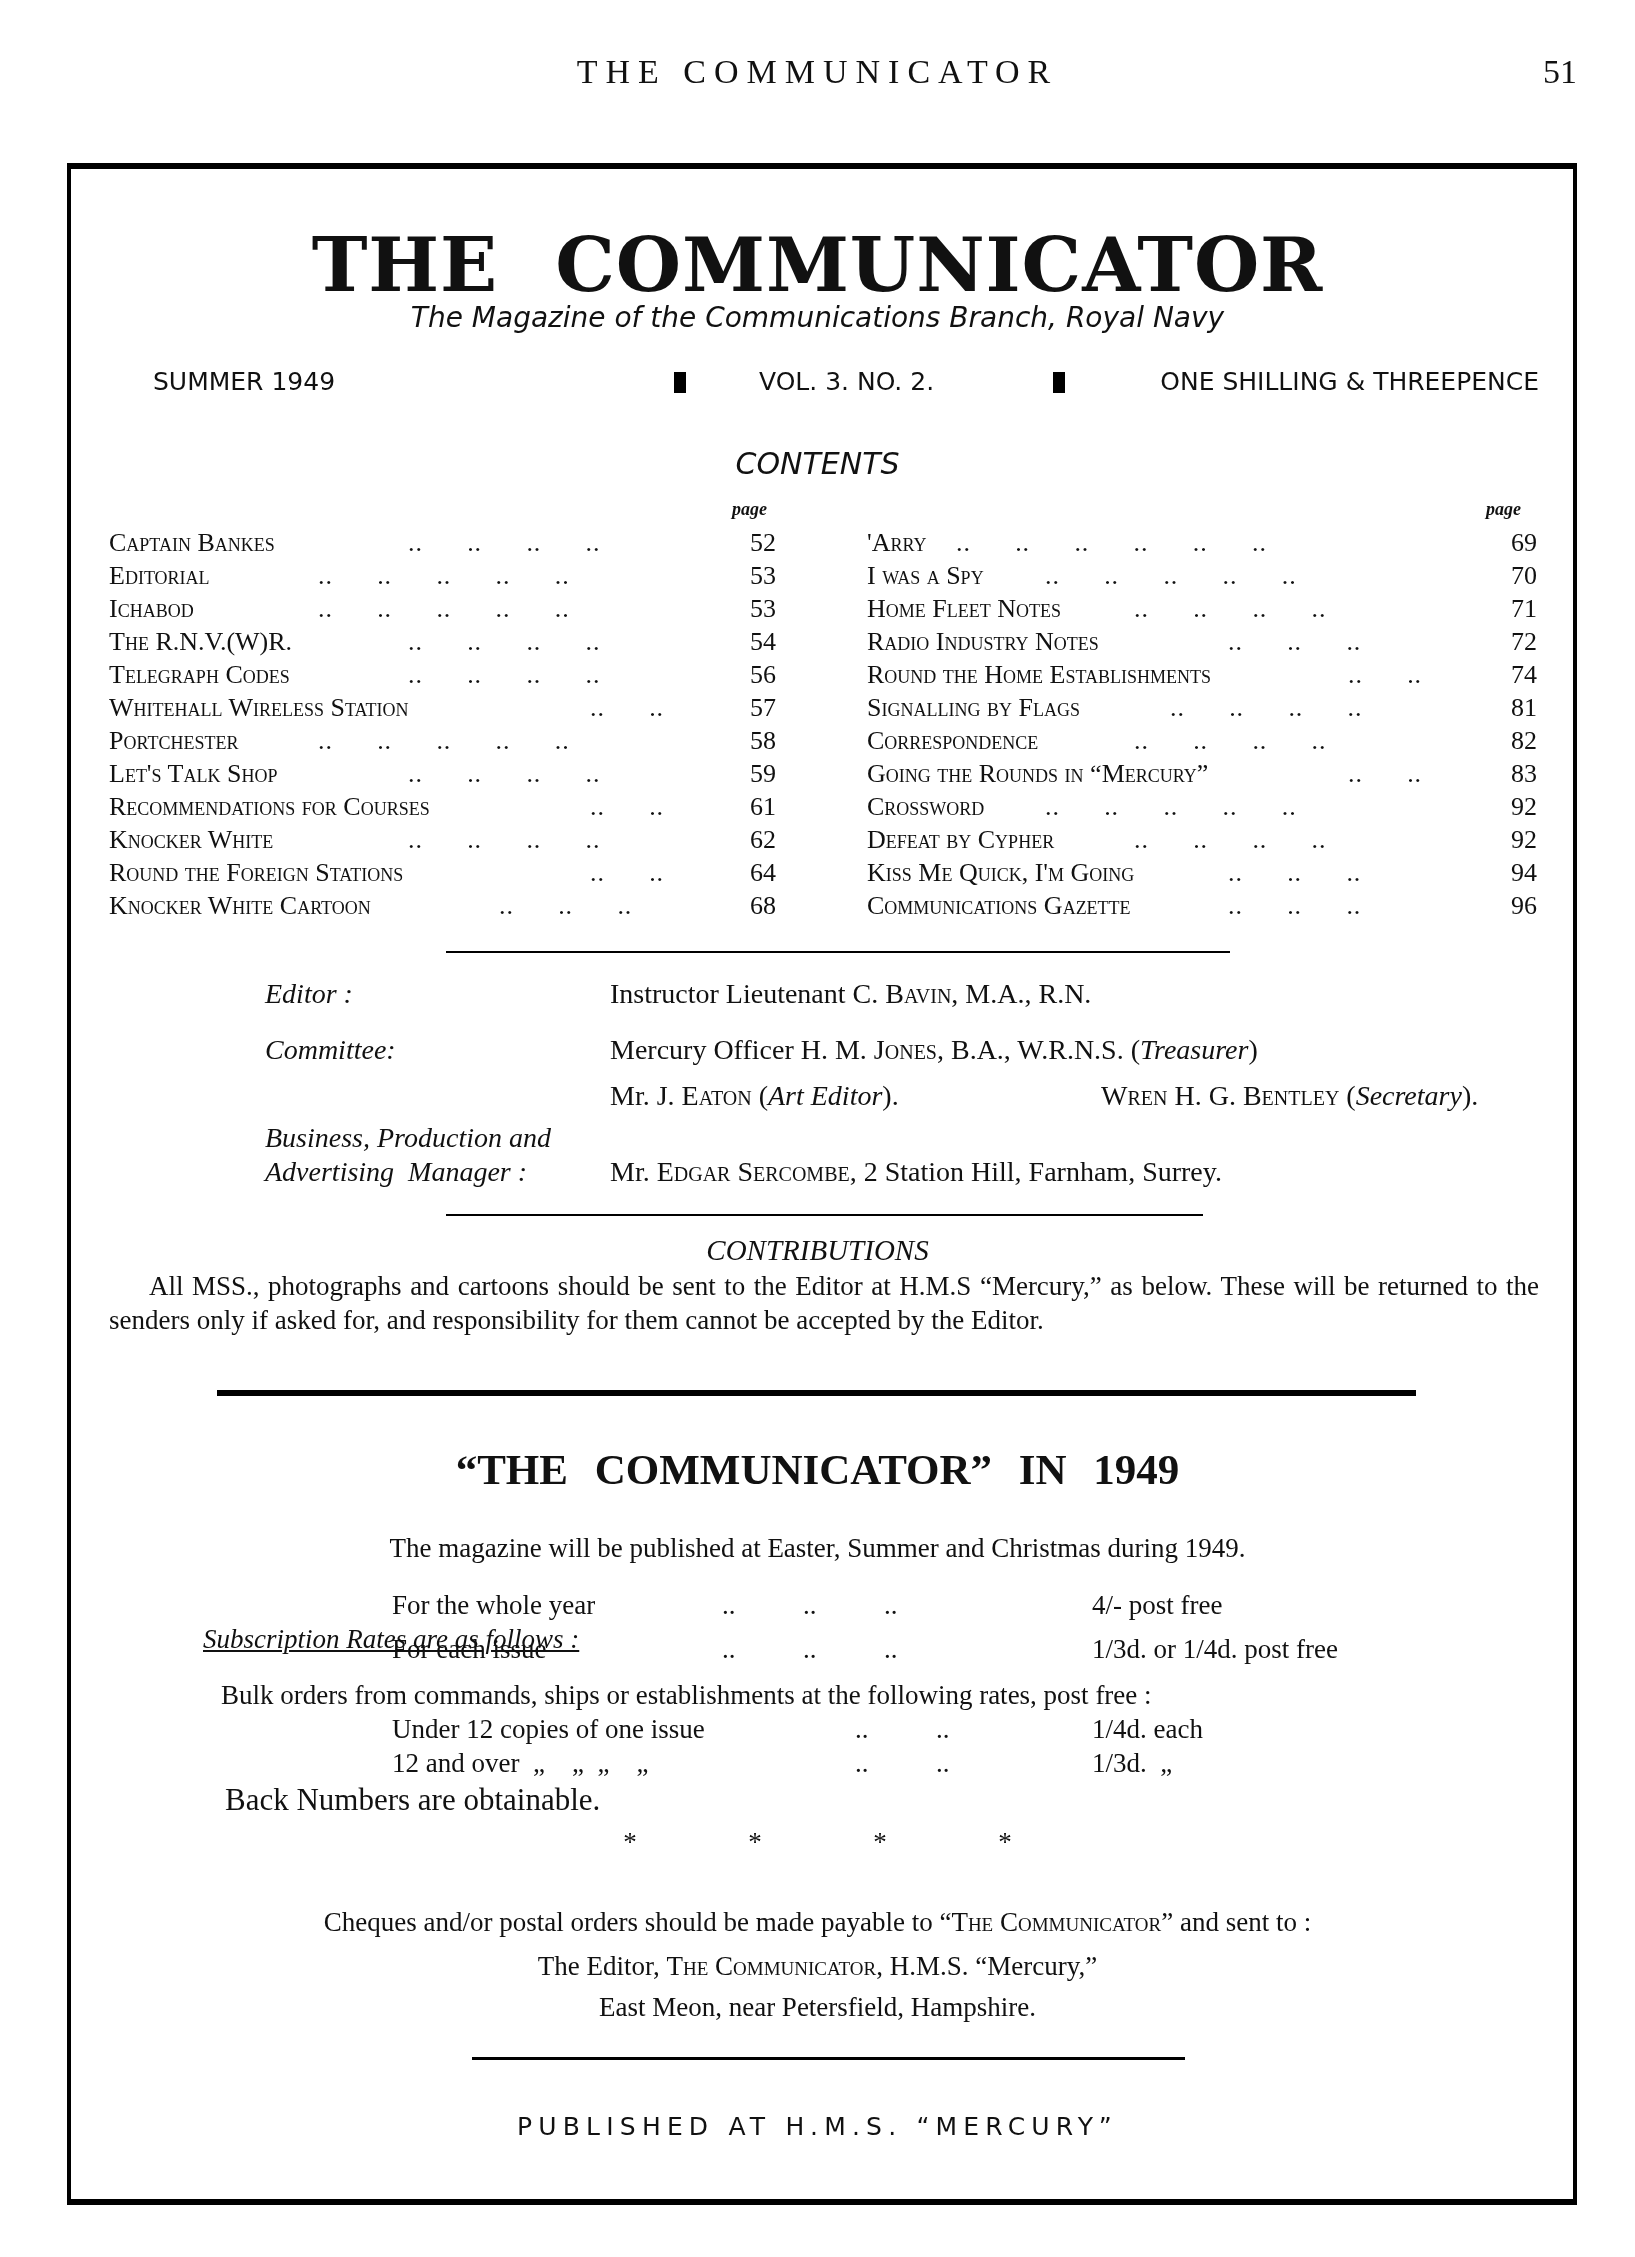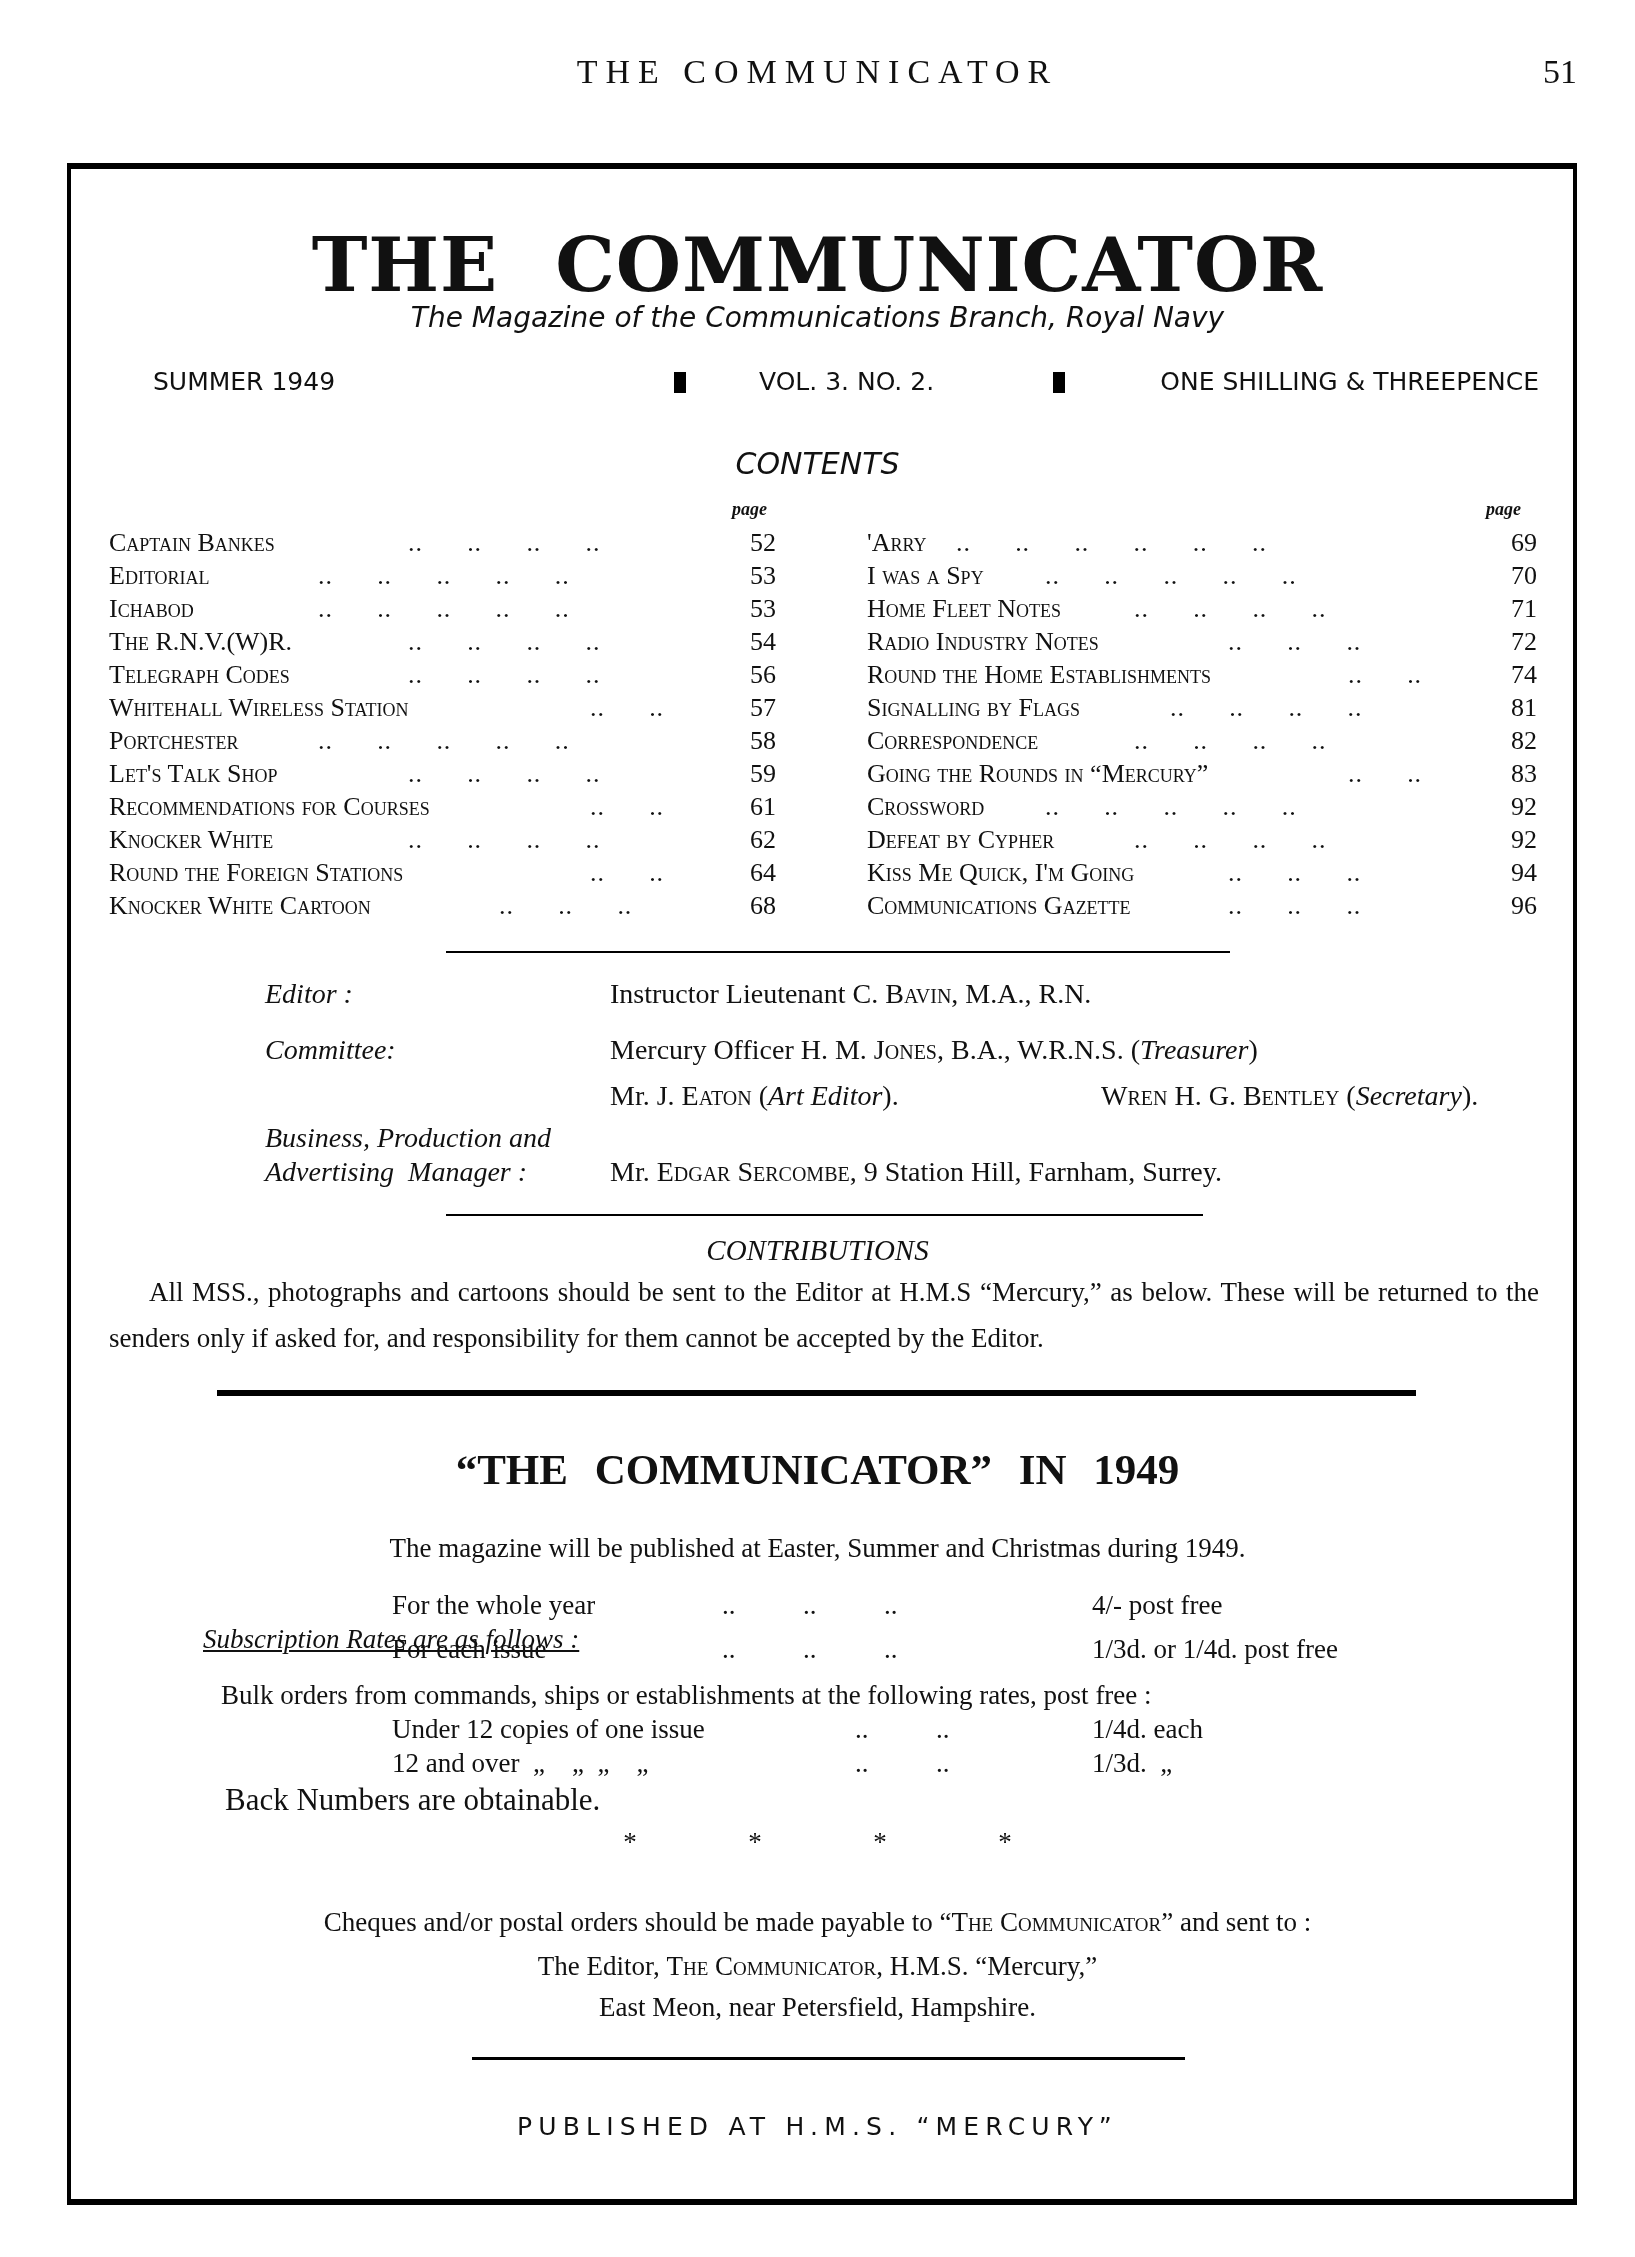--- a/index.html
+++ b/index.html
@@ -51,21 +51,21 @@
   .rule { position: absolute; background: #000; }
   .credits { font-size: 28px; }
   .credit-label { position: absolute; font-style: italic; left: 265px; }
   .credit-val { position: absolute; left: 610px; white-space: nowrap; }
   .sc { font-variant: small-caps; }
   .it { font-style: italic; }
   .contrib-heading {
     left: 0; width: 1635px; top: 1234px; text-align: center; font-style: italic; font-size: 29px;
   }
   .contrib-body {
-    left: 109px; width: 1430px; top: 1269px; font-size: 27px; line-height: 46px; text-align: justify;
+    left: 109px; width: 1430px; top: 1269px; font-size: 27px; line-height: 34px; text-align: justify;
   }
   .contrib-body p { margin: 0; text-indent: 40px; }
   .sub-heading {
     left: 0; width: 1635px; top: 1445px; text-align: center; font-weight: bold; font-size: 43px;
     word-spacing: 16px;
   }
   .centered { left: 0; width: 1635px; text-align: center; font-size: 27px; margin-top: 24px; }
   .rates-label { left: 203px; top: 1624px; font-style: italic; font-size: 27px; text-decoration: underline; }
   .rate-row { font-size: 27px; height: 36px; }
   .rate-row span { position: absolute; white-space: pre; }
@@ -233,21 +233,21 @@
   <span class="credit-val" style="top:0"><span>Instructor Lieutenant C. </span><span class="sc">Bavin</span><span>, M.A., R.N.</span></span>
 
   <span class="credit-label" style="top:56px">Committee:</span>
   <span class="credit-val" style="top:56px"><span>Mercury Officer H. M. </span><span class="sc">Jones</span><span>, B.A., W.R.N.S. (</span><span class="it">Treasurer</span><span>)</span></span>
 
   <span class="credit-val" style="top:102px"><span>Mr. J. </span><span class="sc">Eaton</span><span> (</span><span class="it">Art Editor</span><span>).</span></span>
   <span class="abs" style="left:1101px; top:102px; white-space:nowrap"><span class="sc">Wren</span><span> H. G. </span><span class="sc">Bentley</span><span> (</span><span class="it">Secretary</span><span>).</span></span>
 
   <span class="credit-label" style="top:144px">Business, Production and</span>
   <span class="credit-label" style="top:178px; white-space:pre">Advertising  Manager :</span>
-  <span class="credit-val" style="top:178px"><span>Mr. </span><span class="sc">Edgar Sercombe</span><span>, 9 Station Hill, Farnham, Surrey.</span></span>
+  <span class="credit-val" style="top:178px"><span>Mr. </span><span class="sc">Edgar Sercombe</span><span>, 2 Station Hill, Farnham, Surrey.</span></span>
 </div>
 
 <div class="rule" style="left:446px; top:1214px; width:757px; height:1.8px"></div>
 
 <div class="abs contrib-heading">CONTRIBUTIONS</div>
 <div class="abs contrib-body">
     <p>All MSS., photographs and cartoons should be sent to the Editor at H.M.S “Mercury,” as below. These will be returned to the senders only if asked for, and responsibility for them cannot be accepted by the Editor.</p>
   </div>
 
 <div class="rule" style="left:217px; top:1390px; width:1199px; height:6.2px"></div>

